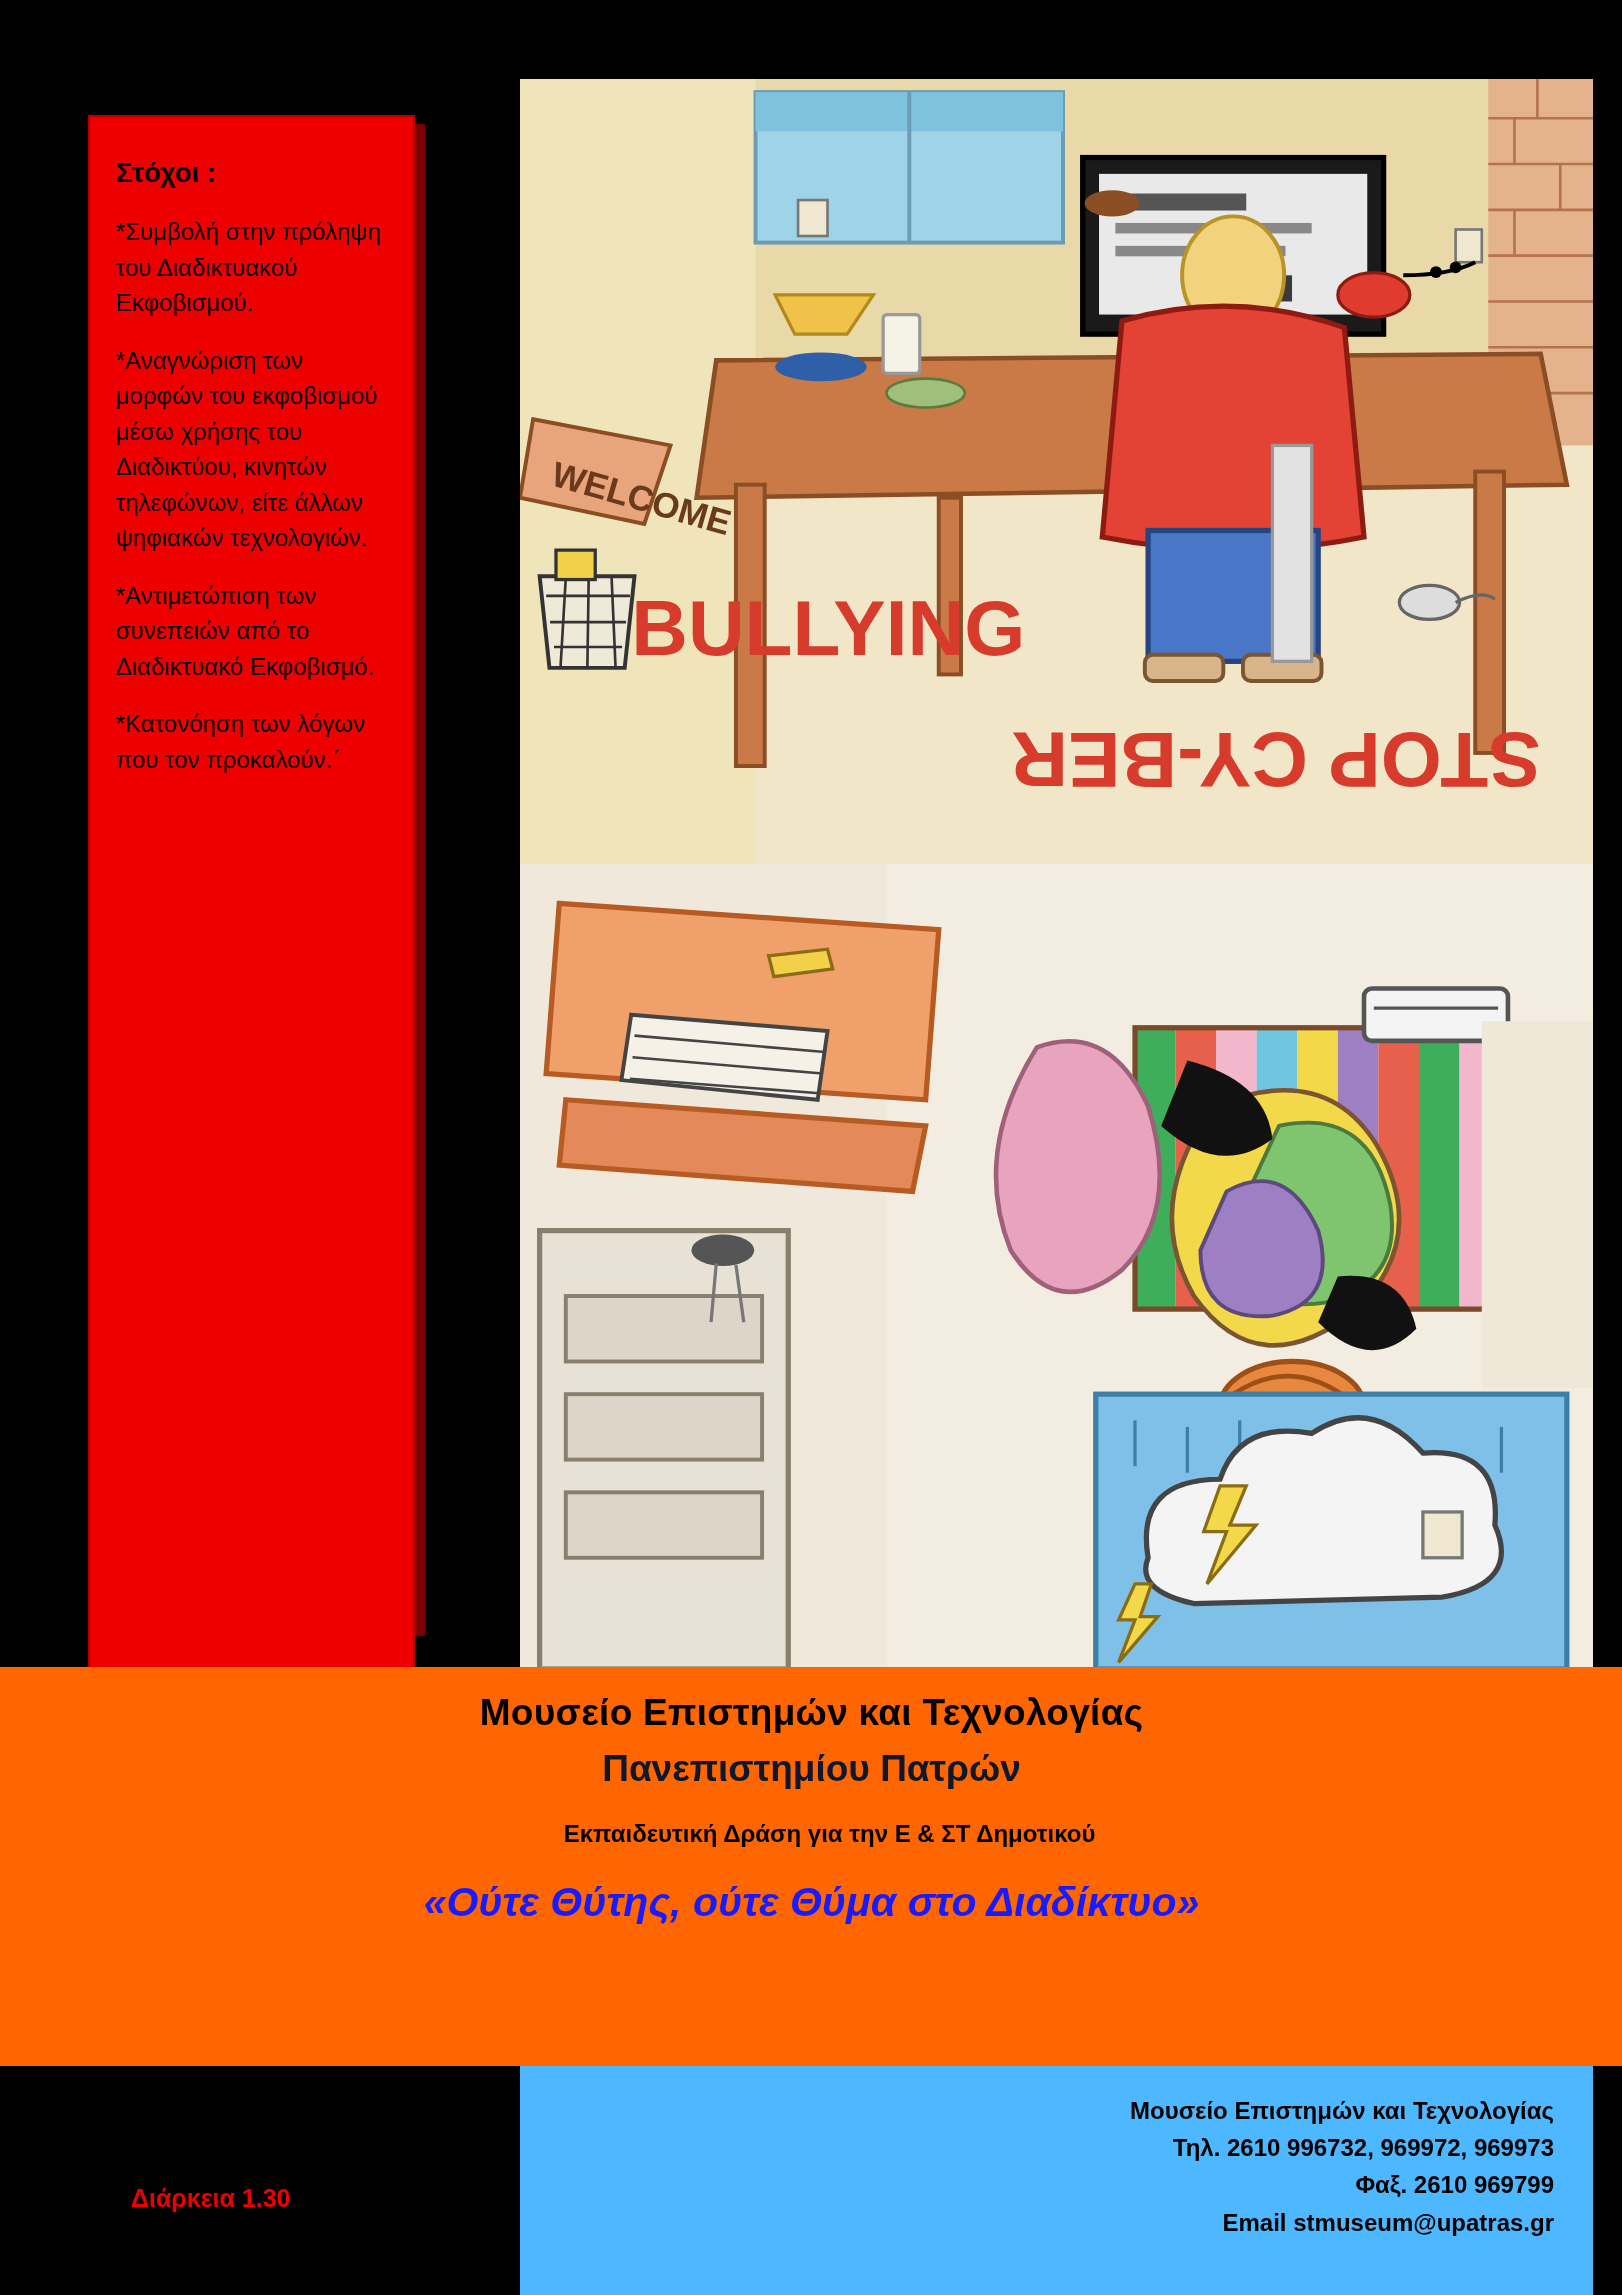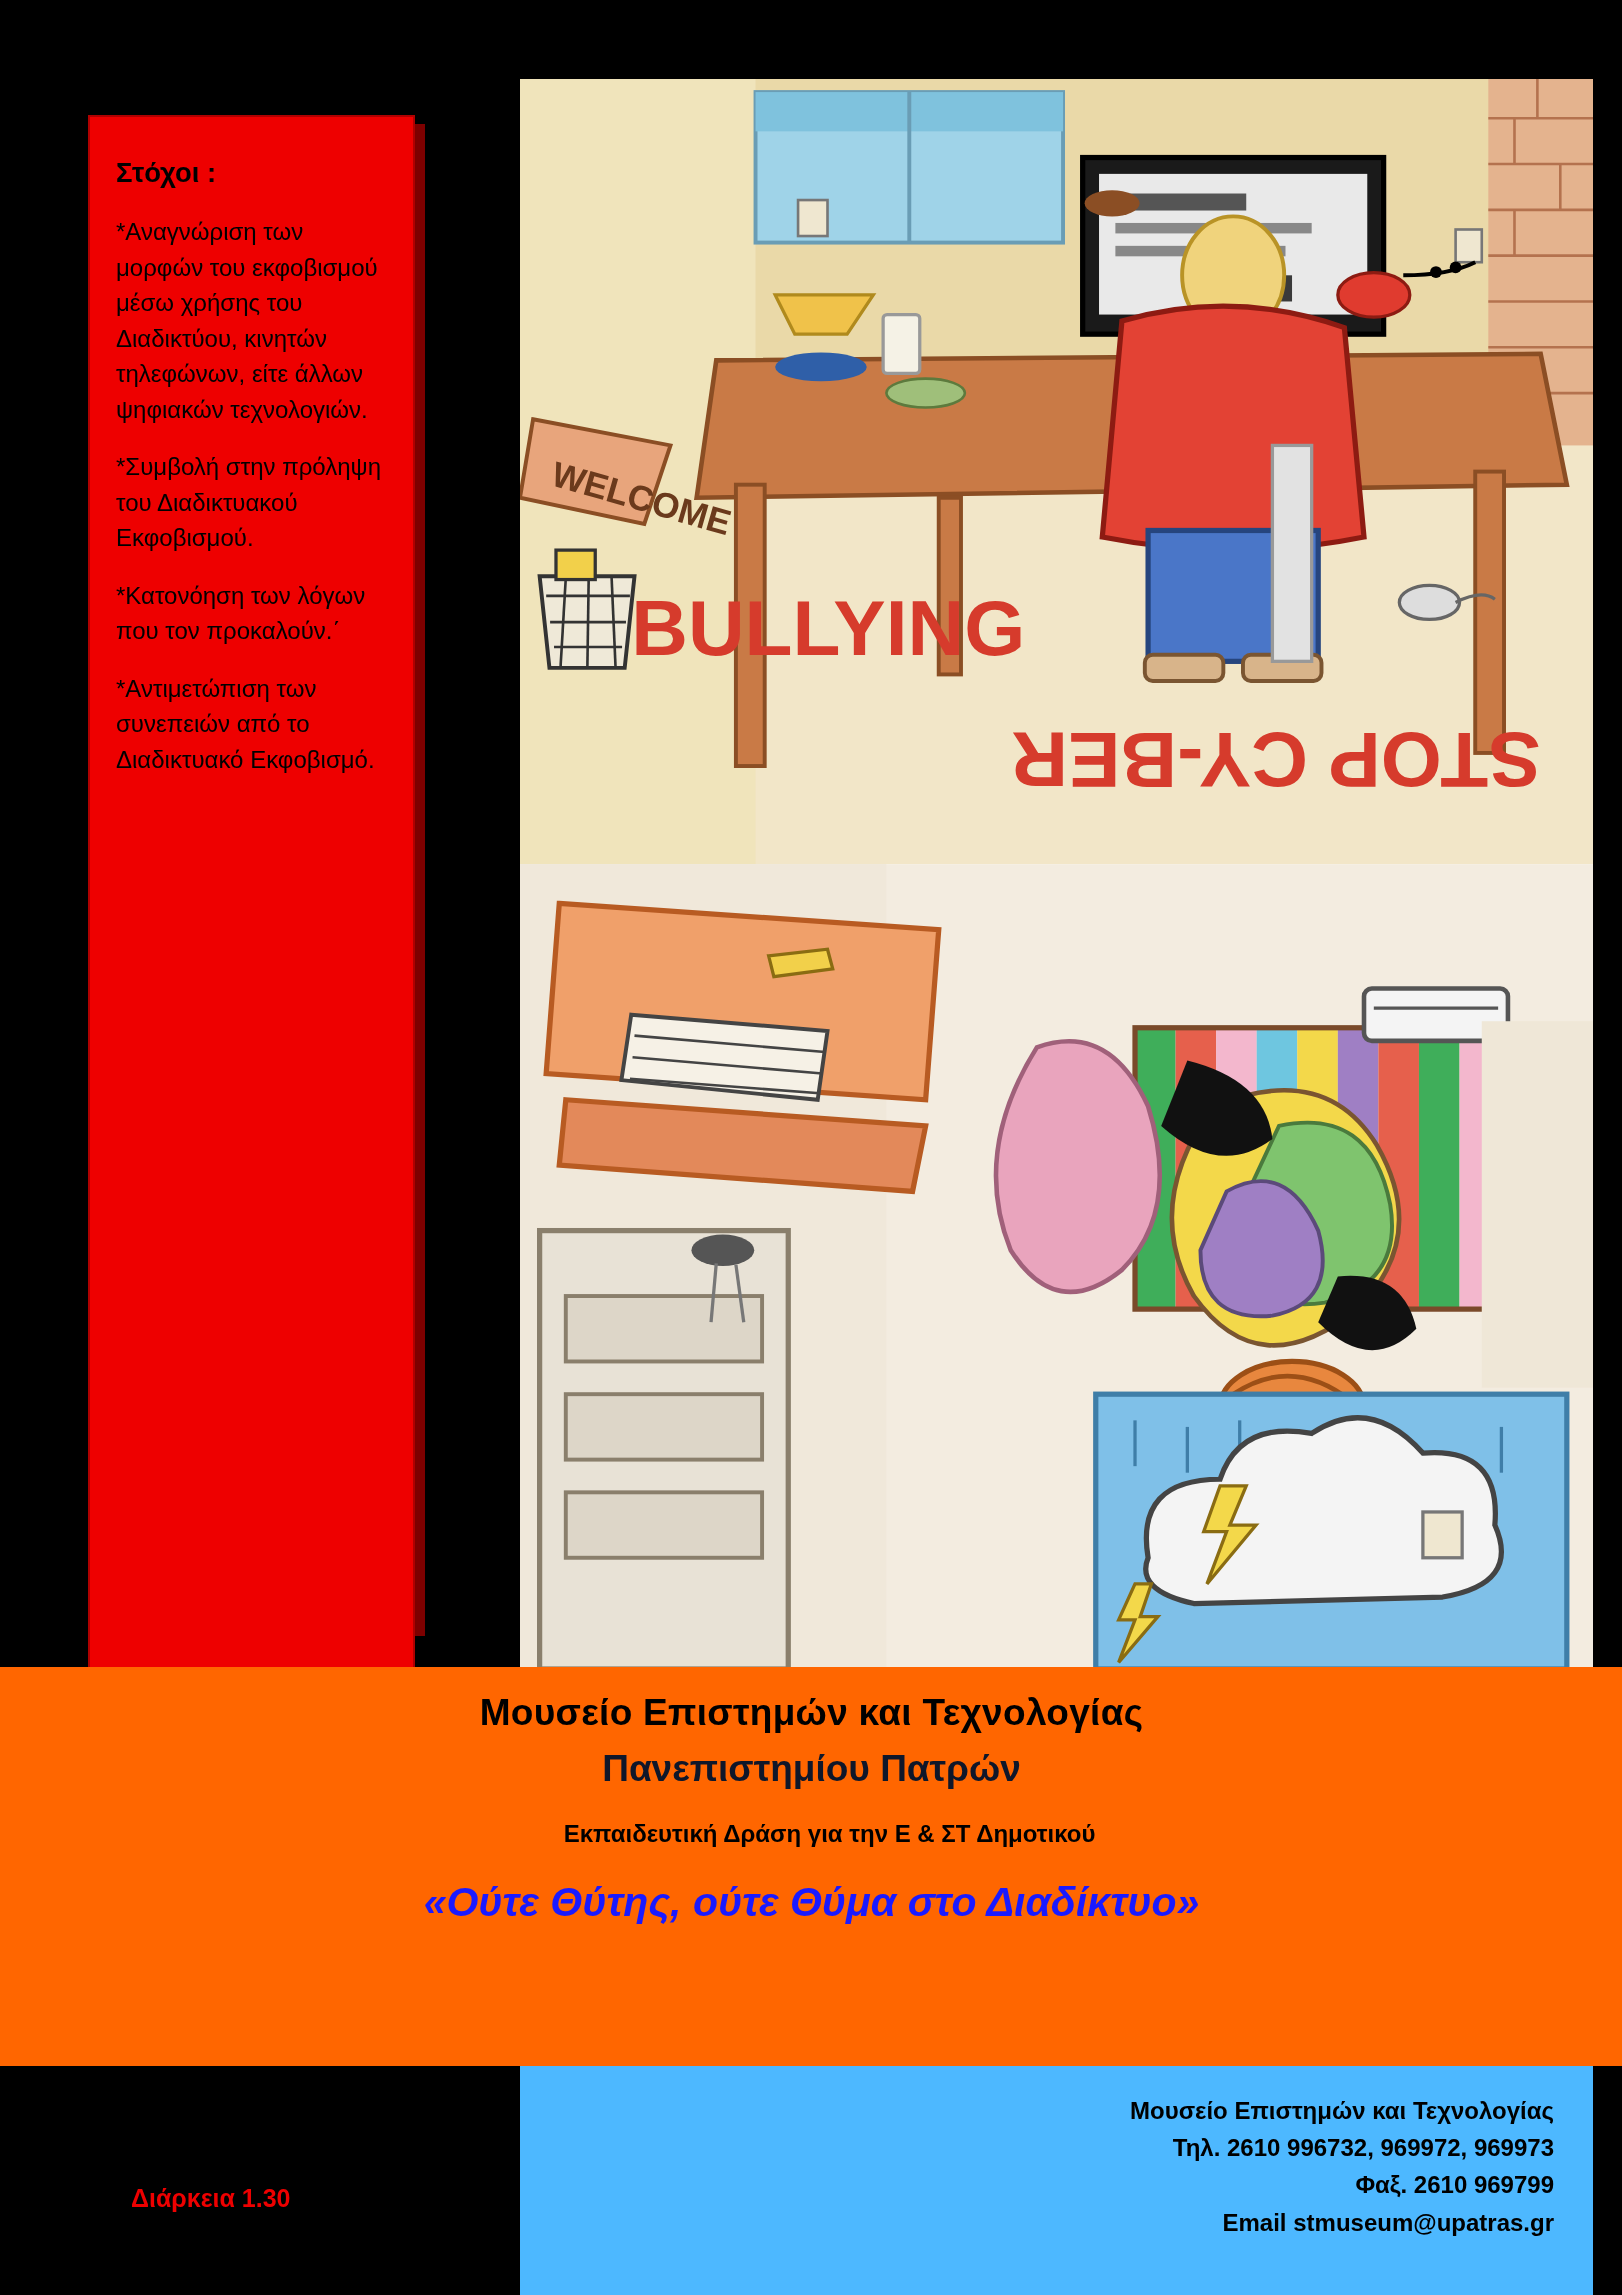--- a/index.html
+++ b/index.html
@@ -303,24 +303,24 @@
 
       <rect x="1380" y="2190" width="60" height="70" fill="#efe7d0" stroke="#777" stroke-width="5"></rect>
 
       <rect x="1470" y="1440" width="170" height="560" fill="#efe7d7"></rect>
     </svg>
   </div>
 
   <div class="goals-shadow"></div>
   <div class="goals-box">
     <p class="goals-title">Στόχοι :</p>
+    <p class="goal-item">*Συμβολή στην πρόληψη του Διαδικτυακού Εκφοβισμού.</p>
     <p class="goal-item">*Αναγνώριση των μορφών του εκφοβισμού μέσω  χρήσης του  Διαδικτύου, κινητών τηλεφώνων, είτε άλλων ψηφιακών τεχνολογιών.</p>
-    <p class="goal-item">*Συμβολή στην πρόληψη του Διαδικτυακού Εκφοβισμού.</p>
+    <p class="goal-item">*Αντιμετώπιση των συνεπειών από το Διαδικτυακό Εκφοβισμό.</p>
     <p class="goal-item">*Κατονόηση των λόγων που τον προκαλούν.΄</p>
-    <p class="goal-item">*Αντιμετώπιση των συνεπειών από το Διαδικτυακό Εκφοβισμό.</p>
   </div>
 
   <div class="orange-band">
     <p class="org-line1">Μουσείο Επιστημών και Τεχνολογίας</p>
     <p class="org-line2">Πανεπιστημίου Πατρών</p>
     <p class="org-sub">Εκπαιδευτική Δράση για την Ε &amp; ΣΤ Δημοτικού</p>
     <p class="org-slogan">«Ούτε Θύτης, ούτε Θύμα στο Διαδίκτυο»</p>
   </div>
 
   <div class="bottom-bar"></div>

